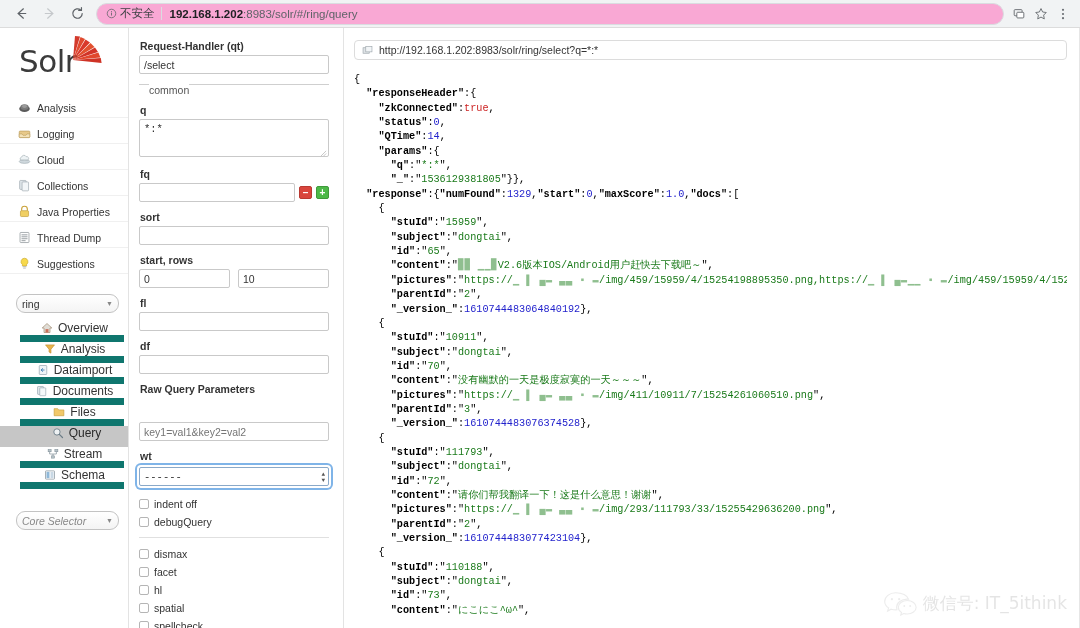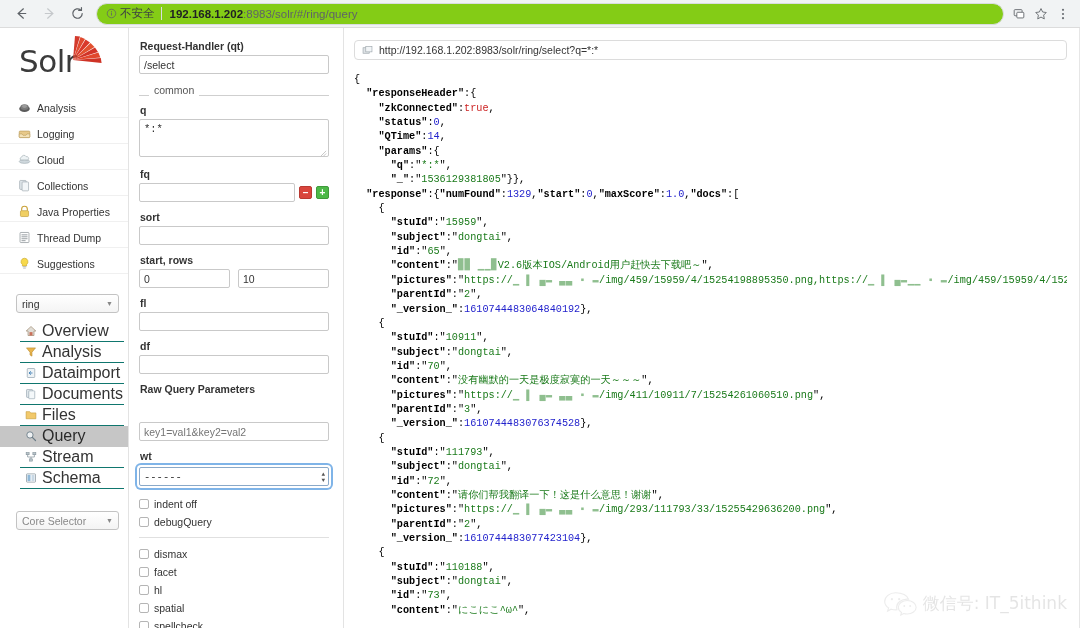--- a/index.html
+++ b/index.html
@@ -28,21 +28,21 @@
     color: #5f6368;
     font-size: 15px;
     border-radius: 50%;
     flex: none;
   }
   .nav-btn.disabled { color: #bdc1c6; }
   .omnibox {
     flex: 1;
     height: 22px;
     margin: 0 6px 0 4px;
-    background: #84cc16;
+    background: #f9a8d4;
     border: 1px solid #dadce0;
     border-radius: 11px;
     display: flex;
     align-items: center;
     padding: 0 9px;
     font-size: 11.5px;
     color: #5f6368;
     overflow: hidden;
     white-space: nowrap;
   }
@@ -105,43 +105,44 @@
     color: #333;
     border-bottom: 1px solid #f0f0f0;
     margin-bottom: 6px;
   }
   .nav-item .ic { width: 13px; height: 13px; flex: none; display: block; }
 
   .core-select-wrap { padding: 14px 10px 0 16px; }
   .core-select {
     width: 103px; height: 19px;
     border: 1px solid #c3c3c3;
-    border-radius: 3px;
+    border-radius: 9px;
     background: linear-gradient(#fff, #f4f4f4);
     font-size: 10.5px;
     color: #333;
     display: flex;
     align-items: center;
     padding: 0 5px;
     justify-content: space-between;
   }
   .core-select .caret { font-size: 7px; color: #888; }
-  .core-select.placeholder { color: #888; }
+  .core-select.placeholder { color: #888; font-style: italic; }
 
   .nav-core { margin-top: 8px; padding-left: 20px; }
   .nav-core .nav-item2 {
     display: flex;
     align-items: center;
     gap: 5px;
     height: 21px;
-    font-size: 16px;
-    color: #333;
-    border-bottom: 1px solid #0f766e;
+    font-size: 12px;
+    color: #333;
+    border-bottom: 7px solid #0f766e;
     padding-left: 5px;
     margin-right: 4px;
+    justify-content: center;
   }
   .nav-core .nav-item2.active {
     background: #c6c6c6;
     color: #2a2a2a;
     border-bottom-color: #c6c6c6;
     margin-left: -20px;
     padding-left: 25px;
     margin-right: 0;
   }
   .nav-core .ic { width: 12px; height: 12px; flex: none; display: block; }
@@ -187,22 +188,21 @@
   }
   .ta-wrap { position: relative; }
   .ta-grip {
     position: absolute;
     right: 2px; bottom: 2px;
     width: 7px; height: 7px;
     pointer-events: none;
   }
   .legend-row {
     display: flex;
-    align-items: flex-end;
-    gap: 5px;
+    align-items: flex-start;
     margin: 10px 0 8px 0;
   }
   .legend-row .dash { width: 10px; height: 1px; background: #cfcfcf; }
   .legend-row .lbl { font-size: 10.5px; color: #555; }
   .legend-row .line { flex: 1; height: 1px; background: #cfcfcf; }
 
   .fq-row { display: flex; align-items: center; gap: 4px; }
   .fq-row .txt { flex: 1; }
   .sq-btn {
     width: 13px; height: 13px;

